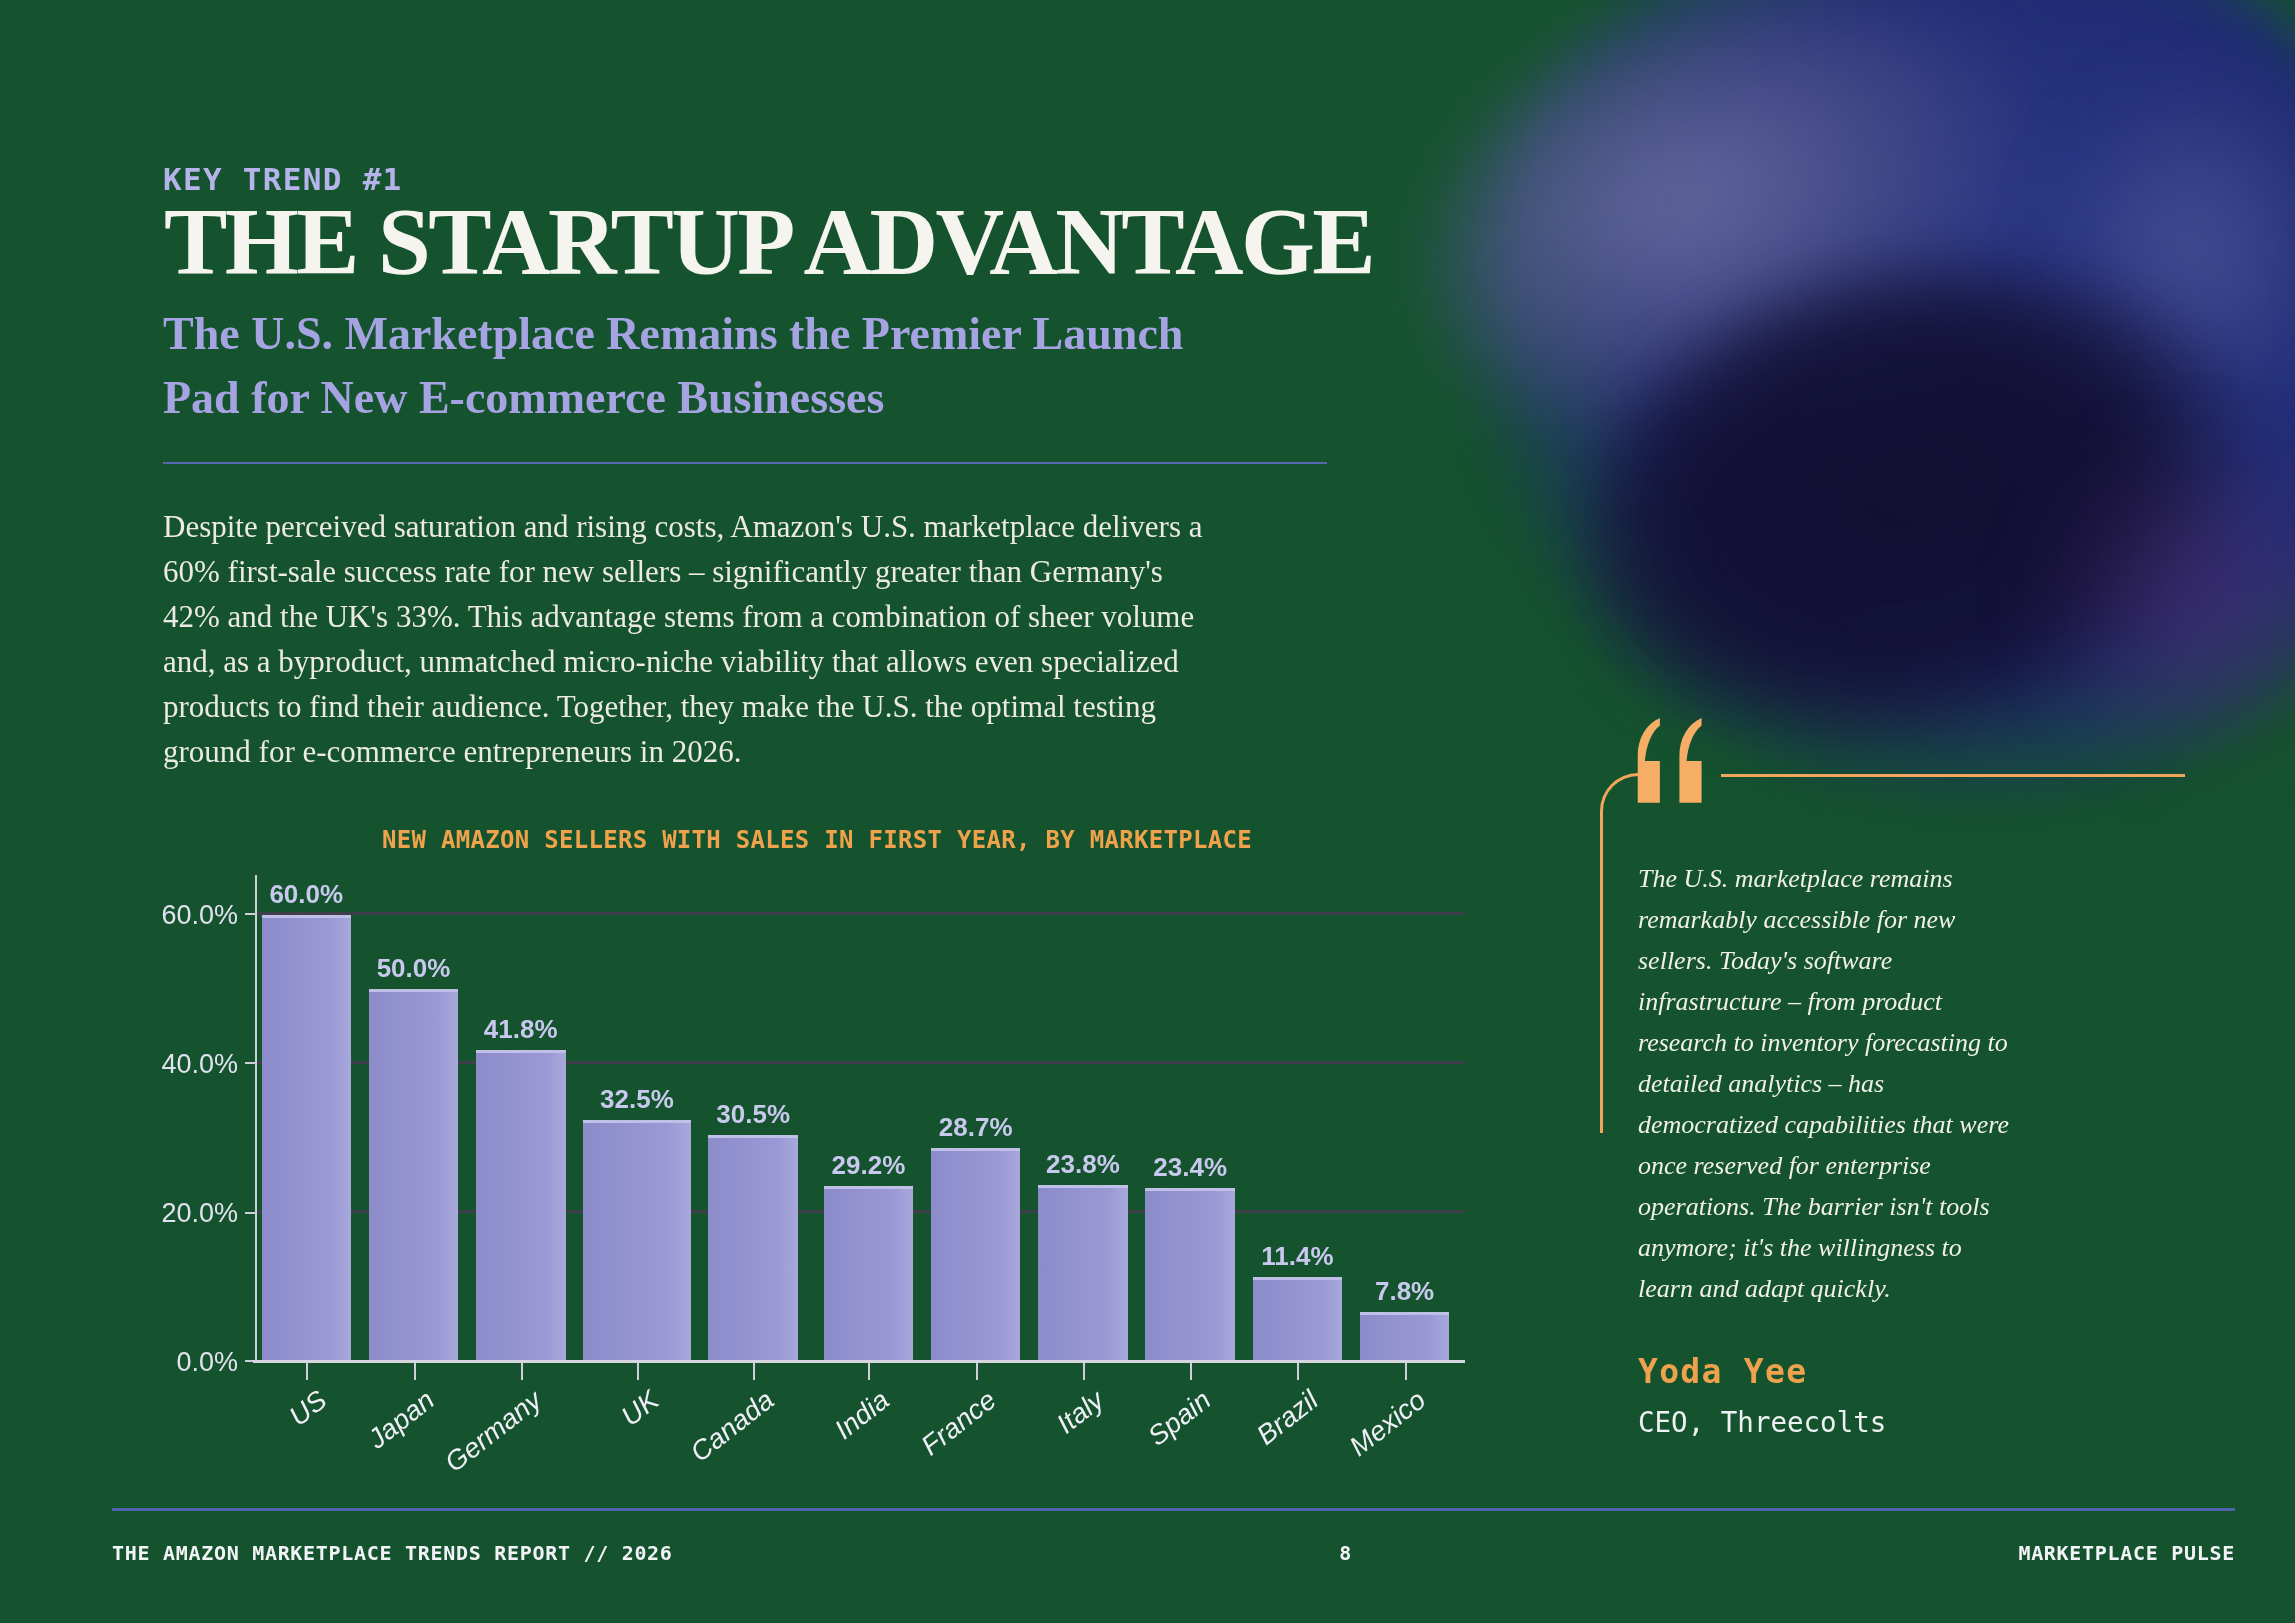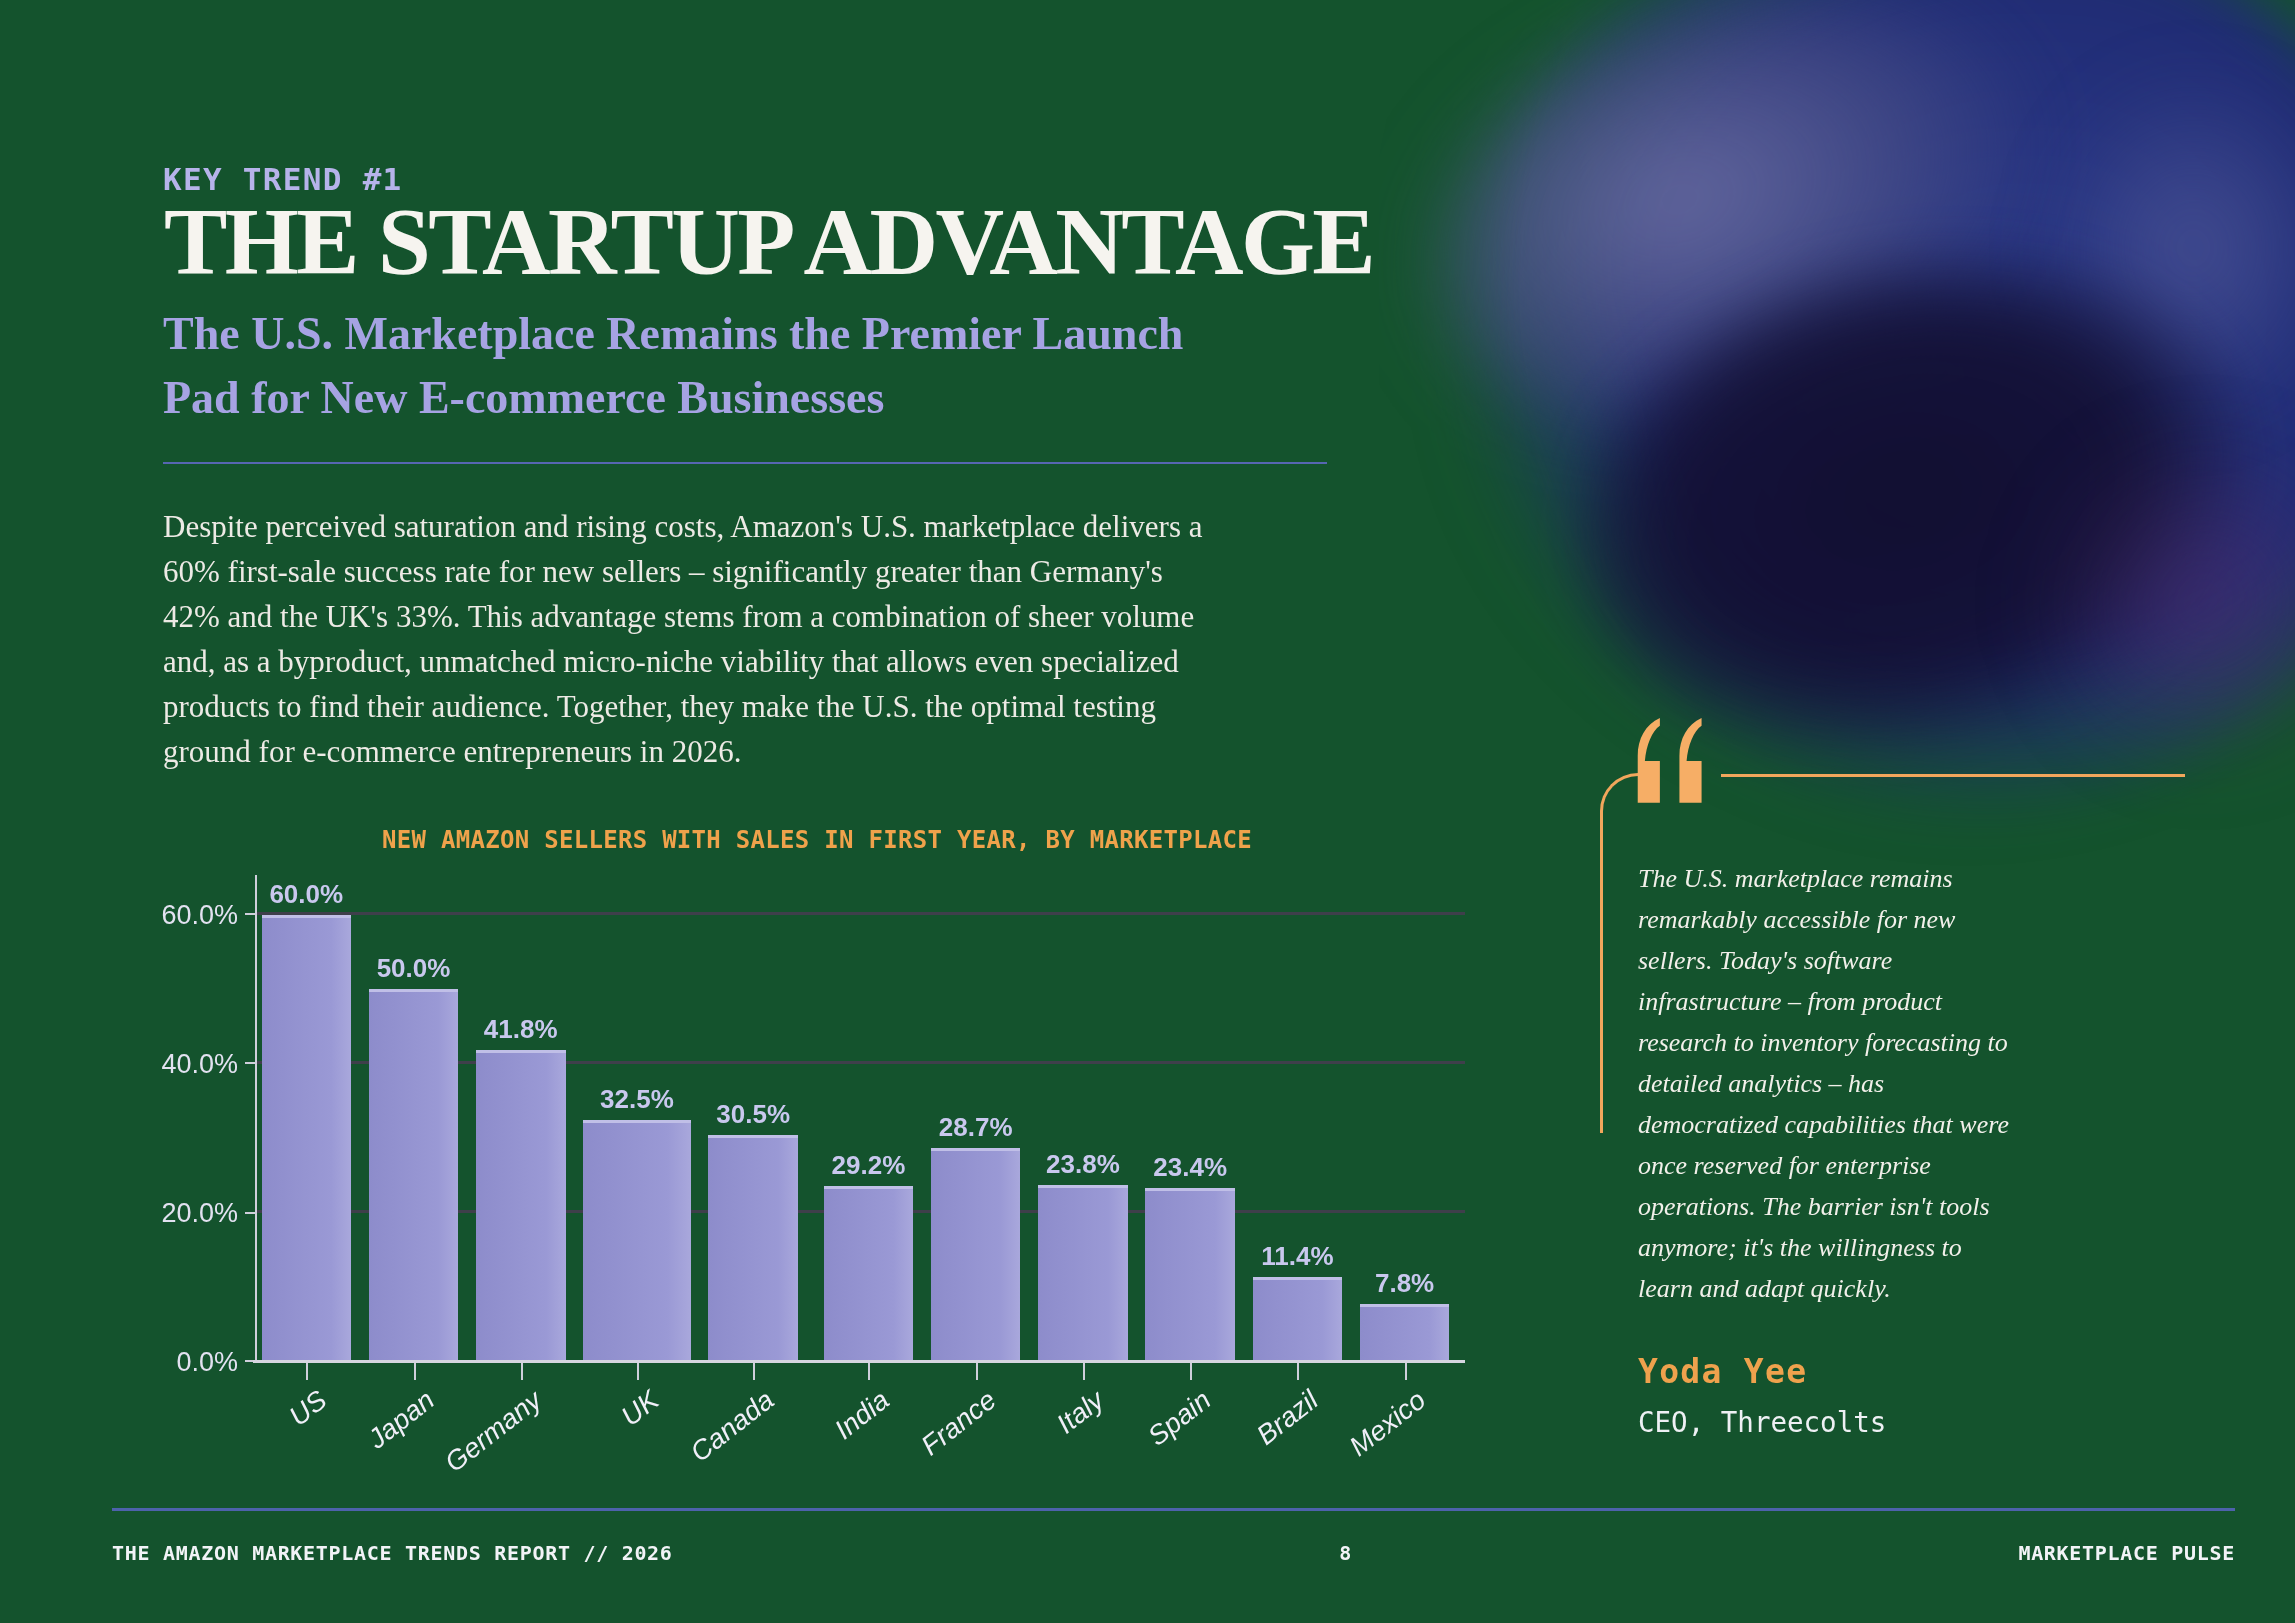--- a/index.html
+++ b/index.html
@@ -211,21 +211,21 @@
           <div class="bar" style="height: 174px;">
             <div class="bar-value-label">23.4%</div>
             <div class="x-tick"></div>
             <div class="bar-category-label">Spain</div>
           </div>
           <div class="bar" style="height: 85px;">
             <div class="bar-value-label">11.4%</div>
             <div class="x-tick"></div>
             <div class="bar-category-label">Brazil</div>
           </div>
-          <div class="bar" style="height: 58px;">
+          <div class="bar" style="height: 50px;">
             <div class="bar-value-label">7.8%</div>
             <div class="x-tick"></div>
             <div class="bar-category-label">Mexico</div>
           </div>
         </div>
     <div class="y-tick" style="bottom: -0.7px;"></div>
         <div class="y-tick-label" style="bottom: 0px;">0.0%</div>
         <div class="grid-line" style="bottom: 149px;"></div>
         <div class="y-tick" style="bottom: 148px;"></div>
         <div class="y-tick-label" style="bottom: 149px;">20.0%</div>

